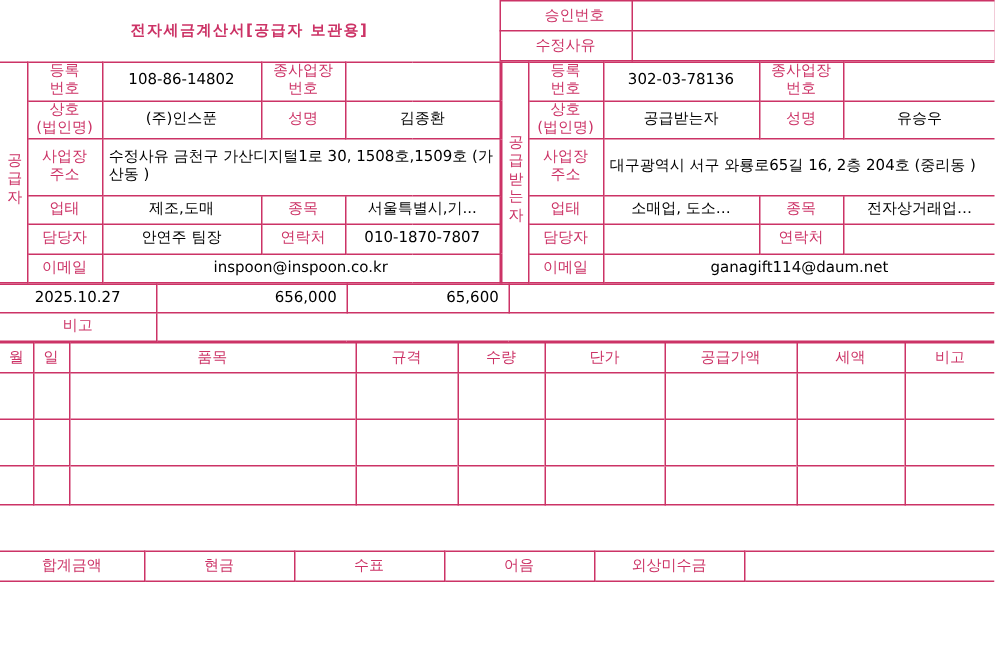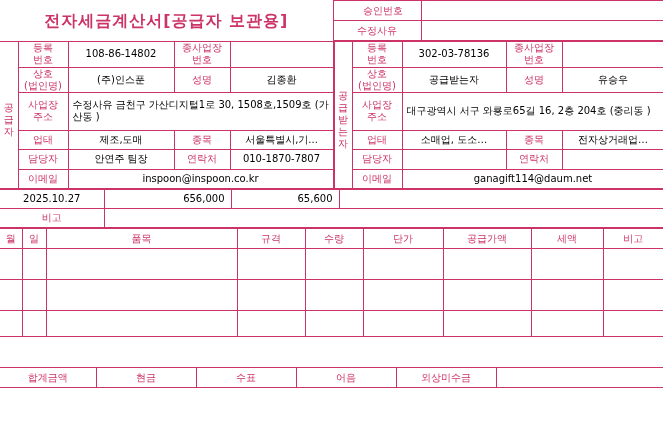--- a/index.html
+++ b/index.html
@@ -9,21 +9,21 @@
     font-family:"DejaVu Sans","Liberation Sans",sans-serif;
     font-size:10px;
     color:#000;
     overflow:hidden;
   }
   .sheet{position:relative;width:663px;height:430px;box-sizing:border-box;}
   table{border-collapse:collapse;}
   td{border:1px solid #cc3366;padding:0;vertical-align:middle;text-align:center;
      font-size:10px;line-height:1.2;}
   .lbl{color:#cc3366;}
-  .title{color:#cc3366;font-size:16px;font-weight:bold;letter-spacing:1px;}
+  .title{color:#cc3366;font-size:10px;font-weight:bold;letter-spacing:1px;}
   .vert{
     color:#cc3366;
     writing-mode:vertical-rl;
     text-orientation:upright;
     letter-spacing:2px;
     line-height:1.1;
     display:inline-block;
   }
   .left{text-align:left;padding-left:4px;}
   .right{text-align:right;padding-right:6px;}

